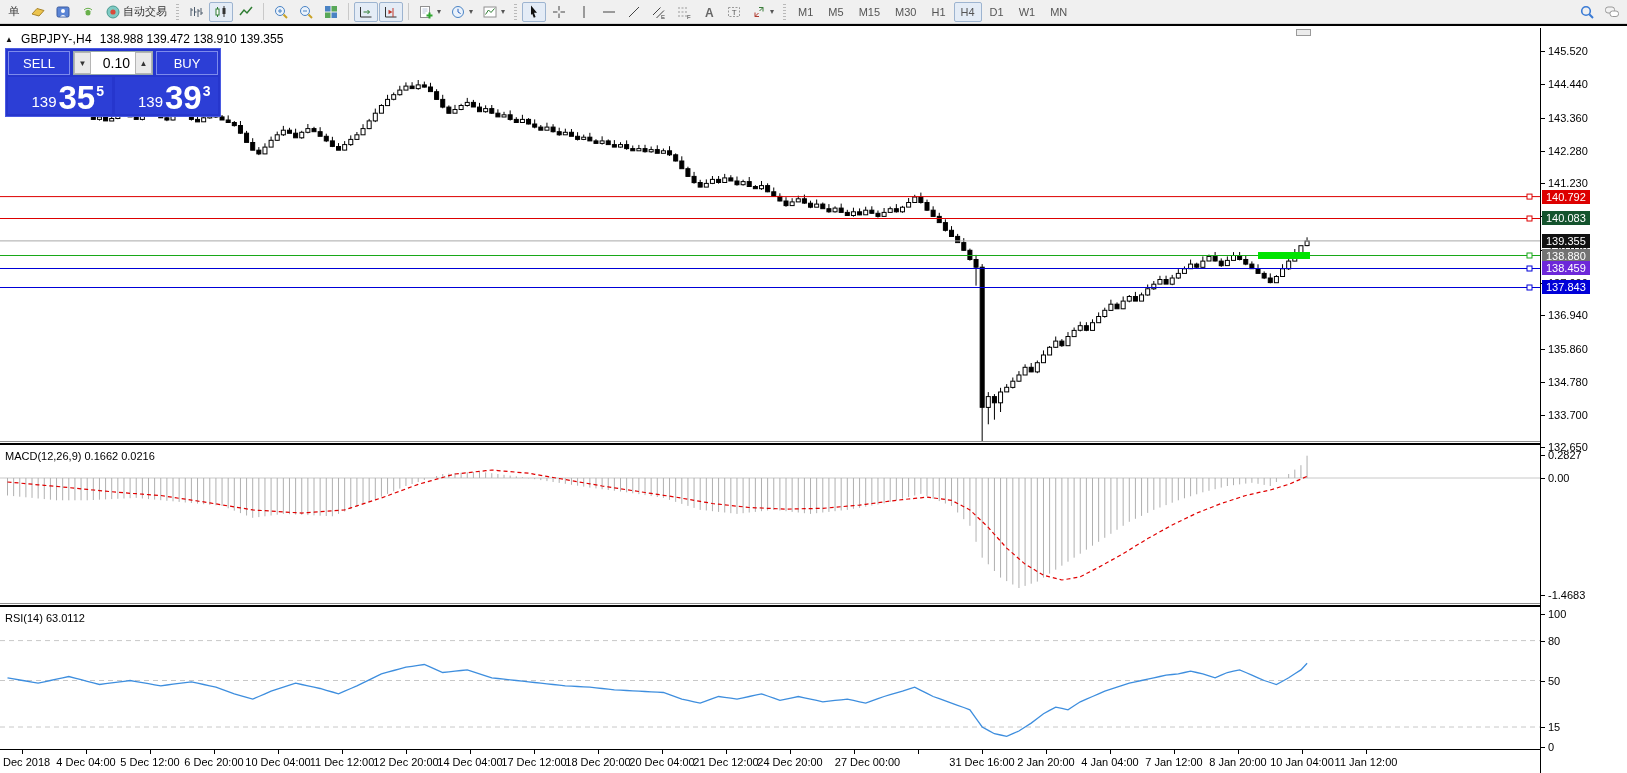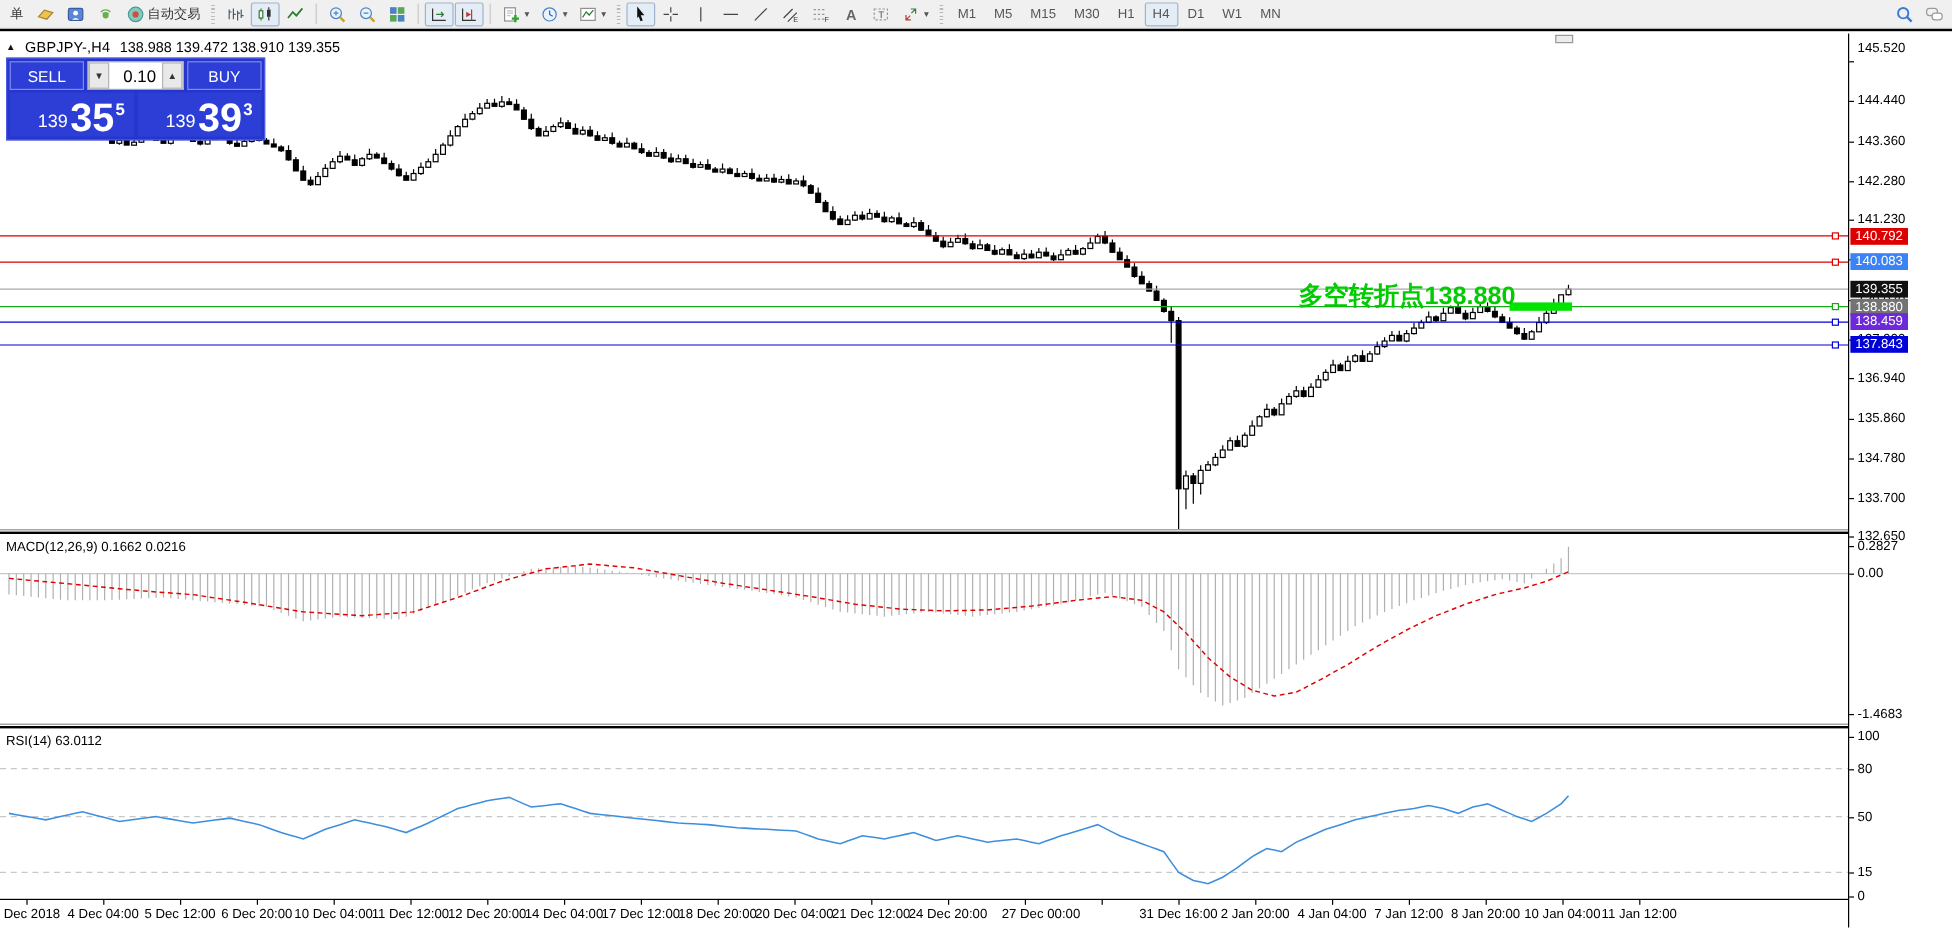--- a/index.html
+++ b/index.html
@@ -801,21 +801,20 @@
         <span class="tp-sup">5</span>
       </div>
       <div class="tp-price">
         <span class="tp-prefix">139</span>
         <span class="tp-big">39</span>
         <span class="tp-sup">3</span>
       </div>
     </div>
   </div>
 
-  <div class="annotation" id="annotation" style="color: rgb(0, 204, 0); left: 1082px; top: 205.512px;">多空转折点138.880</div>
 
   <div class="sep" style="top:415px"></div>
   <svg id="macdSvg" style="top:419px" width="1540" height="158">
       <line x1="0" y1="33" x2="1540" y2="33" stroke="#c8c8c8"></line>
       <line x1="7.5" y1="33" x2="7.5" y2="50.5" stroke="#b0b0b0"></line>
       <line x1="13.629999999999999" y1="33" x2="13.629999999999999" y2="51.1" stroke="#b0b0b0"></line>
       <line x1="19.759999999999998" y1="33" x2="19.759999999999998" y2="51.7" stroke="#b0b0b0"></line>
       <line x1="25.89" y1="33" x2="25.89" y2="52.3" stroke="#b0b0b0"></line>
       <line x1="32.019999999999996" y1="33" x2="32.019999999999996" y2="52.9" stroke="#b0b0b0"></line>
       <line x1="38.15" y1="33" x2="38.15" y2="53.5" stroke="#b0b0b0"></line>
@@ -1034,21 +1033,21 @@
   <svg id="rsiSvg" style="top:581px" width="1540" height="142">
       <line x1="0" y1="33.6" x2="1540" y2="33.6" stroke="#c8c8c8" stroke-dasharray="5 4"></line>
       <line x1="0" y1="73.5" x2="1540" y2="73.5" stroke="#c8c8c8" stroke-dasharray="5 4"></line>
       <line x1="0" y1="120.0" x2="1540" y2="120.0" stroke="#c8c8c8" stroke-dasharray="5 4"></line>
       <path d="M7.5 70.8 L13.6 71.9 L19.8 73.0 L25.9 74.0 L32.0 75.1 L38.1 76.2 L44.3 74.8 L50.4 73.5 L56.5 72.2 L62.7 70.8 L68.8 69.5 L74.9 71.1 L81.1 72.7 L87.2 74.3 L93.3 75.9 L99.5 77.5 L105.6 76.7 L111.7 75.9 L117.8 75.1 L124.0 74.3 L130.1 73.5 L136.2 74.6 L142.4 75.6 L148.5 76.7 L154.6 77.8 L160.8 78.8 L166.9 78.0 L173.0 77.2 L179.1 76.4 L185.3 75.6 L191.4 74.8 L197.5 76.2 L203.7 77.5 L209.8 78.8 L215.9 80.2 L222.0 82.4 L228.2 84.6 L234.3 86.8 L240.4 88.6 L246.6 90.3 L252.7 92.1 L258.8 89.5 L265.0 86.8 L271.1 84.1 L277.2 82.1 L283.4 80.2 L289.5 78.2 L295.6 76.2 L301.7 77.5 L307.9 78.8 L314.0 80.2 L320.1 81.5 L326.3 83.3 L332.4 85.0 L338.5 86.8 L344.6 84.1 L350.8 81.5 L356.9 78.8 L363.0 75.8 L369.2 72.8 L375.3 69.8 L381.4 66.8 L387.6 65.2 L393.7 63.5 L399.8 61.9 L405.9 60.2 L412.1 59.3 L418.2 58.4 L424.3 57.5 L430.5 60.2 L436.6 62.9 L442.7 65.5 L448.9 64.9 L455.0 64.2 L461.1 63.5 L467.3 62.9 L473.4 64.9 L479.5 66.8 L485.6 68.8 L491.8 70.8 L497.9 71.5 L504.0 72.2 L510.2 72.8 L516.3 73.5 L522.4 74.2 L528.5 74.8 L534.7 75.5 L540.8 76.2 L546.9 76.8 L553.1 77.5 L559.2 78.2 L565.3 78.8 L571.5 79.2 L577.6 79.5 L583.7 79.8 L589.9 80.2 L596.0 80.8 L602.1 81.5 L608.2 82.1 L614.4 82.8 L620.5 83.1 L626.6 83.5 L632.8 83.8 L638.9 84.1 L645.0 84.5 L651.1 84.8 L657.3 85.1 L663.4 85.5 L669.5 87.7 L675.7 89.9 L681.8 92.1 L687.9 93.4 L694.1 94.8 L700.2 96.1 L706.3 93.9 L712.4 91.7 L718.6 89.5 L724.7 90.3 L730.8 91.2 L737.0 92.1 L743.1 90.8 L749.2 89.5 L755.4 88.1 L761.5 86.8 L767.6 89.0 L773.8 91.2 L779.9 93.4 L786.0 92.1 L792.1 90.8 L798.3 89.5 L804.4 90.8 L810.5 92.1 L816.7 93.4 L822.8 94.8 L828.9 94.1 L835.0 93.4 L841.2 92.8 L847.3 92.1 L853.4 93.4 L859.6 94.8 L865.7 96.1 L871.8 93.9 L878.0 91.7 L884.1 89.5 L890.2 87.7 L896.4 85.9 L902.5 84.1 L908.6 82.1 L914.7 80.2 L920.9 83.3 L927.0 86.4 L933.1 89.5 L939.3 91.7 L945.4 93.9 L951.5 96.1 L957.6 98.3 L963.8 100.5 L969.9 102.8 L976.0 111.4 L982.2 120.0 L988.3 123.4 L994.4 126.7 L1000.6 128.0 L1006.7 129.4 L1012.8 126.7 L1018.9 124.0 L1025.1 120.0 L1031.2 116.1 L1037.3 111.4 L1043.5 106.8 L1049.6 103.4 L1055.7 100.1 L1061.9 101.4 L1068.0 102.8 L1074.1 98.8 L1080.3 94.8 L1086.4 92.1 L1092.5 89.5 L1098.6 86.8 L1104.8 84.1 L1110.9 82.1 L1117.0 80.2 L1123.2 78.2 L1129.3 76.2 L1135.4 74.8 L1141.5 73.5 L1147.7 72.2 L1153.8 70.8 L1159.9 69.5 L1166.1 68.2 L1172.2 67.5 L1178.3 66.8 L1184.5 65.5 L1190.6 64.2 L1196.7 65.5 L1202.8 66.8 L1209.0 68.8 L1215.1 70.8 L1221.2 68.2 L1227.4 65.5 L1233.5 64.2 L1239.6 62.9 L1245.8 65.5 L1251.9 68.2 L1258.0 70.8 L1264.2 73.5 L1270.3 75.5 L1276.4 77.5 L1282.5 74.2 L1288.7 70.8 L1294.8 66.8 L1300.9 62.9 L1307.1 56.2 " fill="none" stroke="#3e8ede" stroke-width="1.3"></path>
     </svg>
   <div class="pane-label" style="top:586px">RSI(14) 63.0112</div>
 
   <div class="price-axis" id="priceAxis">
       <div class="tickmark" style="top: 23px;"></div>
-      <div class="tick" style="top: 6px;">145.520</div>
+      <div class="tick" style="top: 17px;">145.520</div>
       <div class="tickmark" style="top: 56px;"></div>
       <div class="tick" style="top: 50px;">144.440</div>
       <div class="tickmark" style="top: 90px;"></div>
       <div class="tick" style="top: 84px;">143.360</div>
       <div class="tickmark" style="top: 123px;"></div>
       <div class="tick" style="top: 117px;">142.280</div>
       <div class="tickmark" style="top: 155px;"></div>
       <div class="tick" style="top: 149px;">141.230</div>
       <div class="tickmark" style="top: 188px;"></div>
       <div class="tick" style="top: 182px;">140.150</div>
@@ -1076,21 +1075,21 @@
       <div class="tick" style="top: 580px;">100</div>
       <div class="tickmark" style="top: 613px;"></div>
       <div class="tick" style="top: 607px;">80</div>
       <div class="tickmark" style="top: 653px;"></div>
       <div class="tick" style="top: 647px;">50</div>
       <div class="tickmark" style="top: 699px;"></div>
       <div class="tick" style="top: 693px;">15</div>
       <div class="tickmark" style="top: 719px;"></div>
       <div class="tick" style="top: 713px;">0</div>
       <div class="badge" style="top: 162px; background: rgb(221, 0, 0);">140.792</div>
-      <div class="badge" style="top: 183px; background: #3b82f6;">140.083</div>
+      <div class="badge" style="top: 183px; background: #14532d;">140.083</div>
       <div class="badge" style="top: 206px; background: rgb(17, 17, 17);">139.355</div>
       <div class="badge" style="top: 221px; background: #737373;">138.880</div>
       <div class="badge" style="top: 233px; background: #6d28d9;">138.459</div>
       <div class="badge" style="top: 252px; background: rgb(0, 0, 216);">137.843</div>
     </div>
   <div class="time-axis" id="timeAxis">
       <div class="tmark" style="left: 22px;"></div>
       <div class="tlabel" style="left: 22px;">2 Dec 2018</div>
       <div class="tmark" style="left: 86px;"></div>
       <div class="tlabel" style="left: 86px;">4 Dec 04:00</div>

